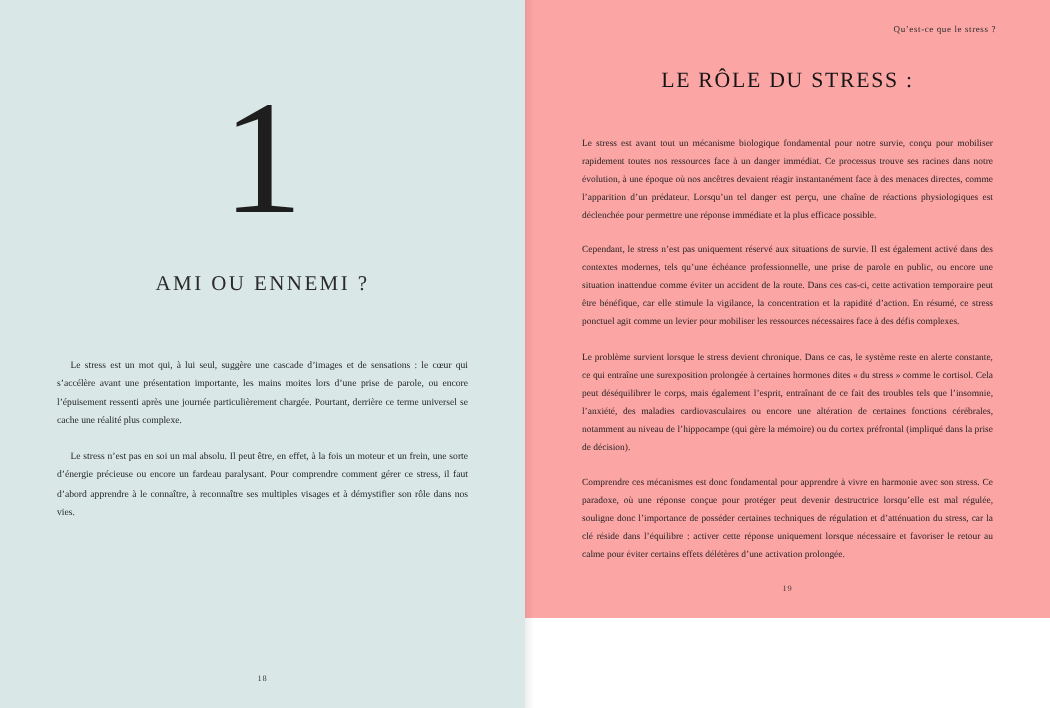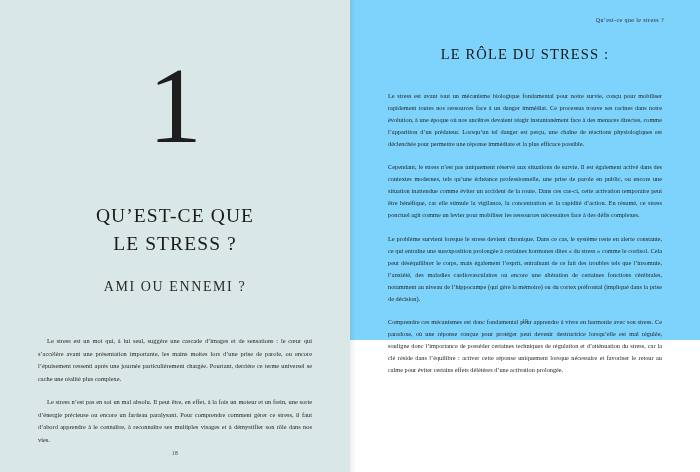--- a/index.html
+++ b/index.html
@@ -69,22 +69,22 @@
     position: absolute;
     bottom: 16px;
     font-size: 5.6px;
     color: #3a3a3a;
     letter-spacing: 0.5px;
   }
   .folio-left { left: 0; right: 0; text-align: center; }
   
   .page-right {
     width: 350px;
-    height: 340px;
-    background: #7dd3fc;
+    height: 412px;
+    background: #fca5a5;
     position: relative;
     box-sizing: border-box;
   }
   .running-head {
     position: absolute;
     top: 17px;
     right: 36px;
     font-size: 6px;
     letter-spacing: 0.4px;
     color: #2b2b2b;
@@ -119,24 +119,20 @@
   }
 </style>
 </head>
 <body>
 
 <div class="spread">
 
   <div class="page-left">
     <div class="chapter-number">1</div>
 
-    <div class="chapter-title">
-      <div>QU’EST-CE QUE</div>
-      <div>LE STRESS ?</div>
-    </div>
 
     <div class="chapter-sub">AMI OU ENNEMI ?</div>
 
     <div class="left-body">
       <p>Le stress est un mot qui, à lui seul, suggère une cascade d’images et de sensations : le cœur qui s’accélère avant une présentation importante, les mains moites lors d’une prise de parole, ou encore l’épuisement ressenti après une journée particulièrement chargée. Pourtant, derrière ce terme universel se cache une réalité plus complexe.</p>
       <p>Le stress n’est pas en soi un mal absolu. Il peut être, en effet, à la fois un moteur et un frein, une sorte d’énergie précieuse ou encore un fardeau paralysant. Pour comprendre comment gérer ce stress, il faut d’abord apprendre à le connaître, à reconnaître ses multiples visages et à démystifier son rôle dans nos vies.</p>
     </div>
 
     <div class="folio folio-left">18</div>
   </div>

